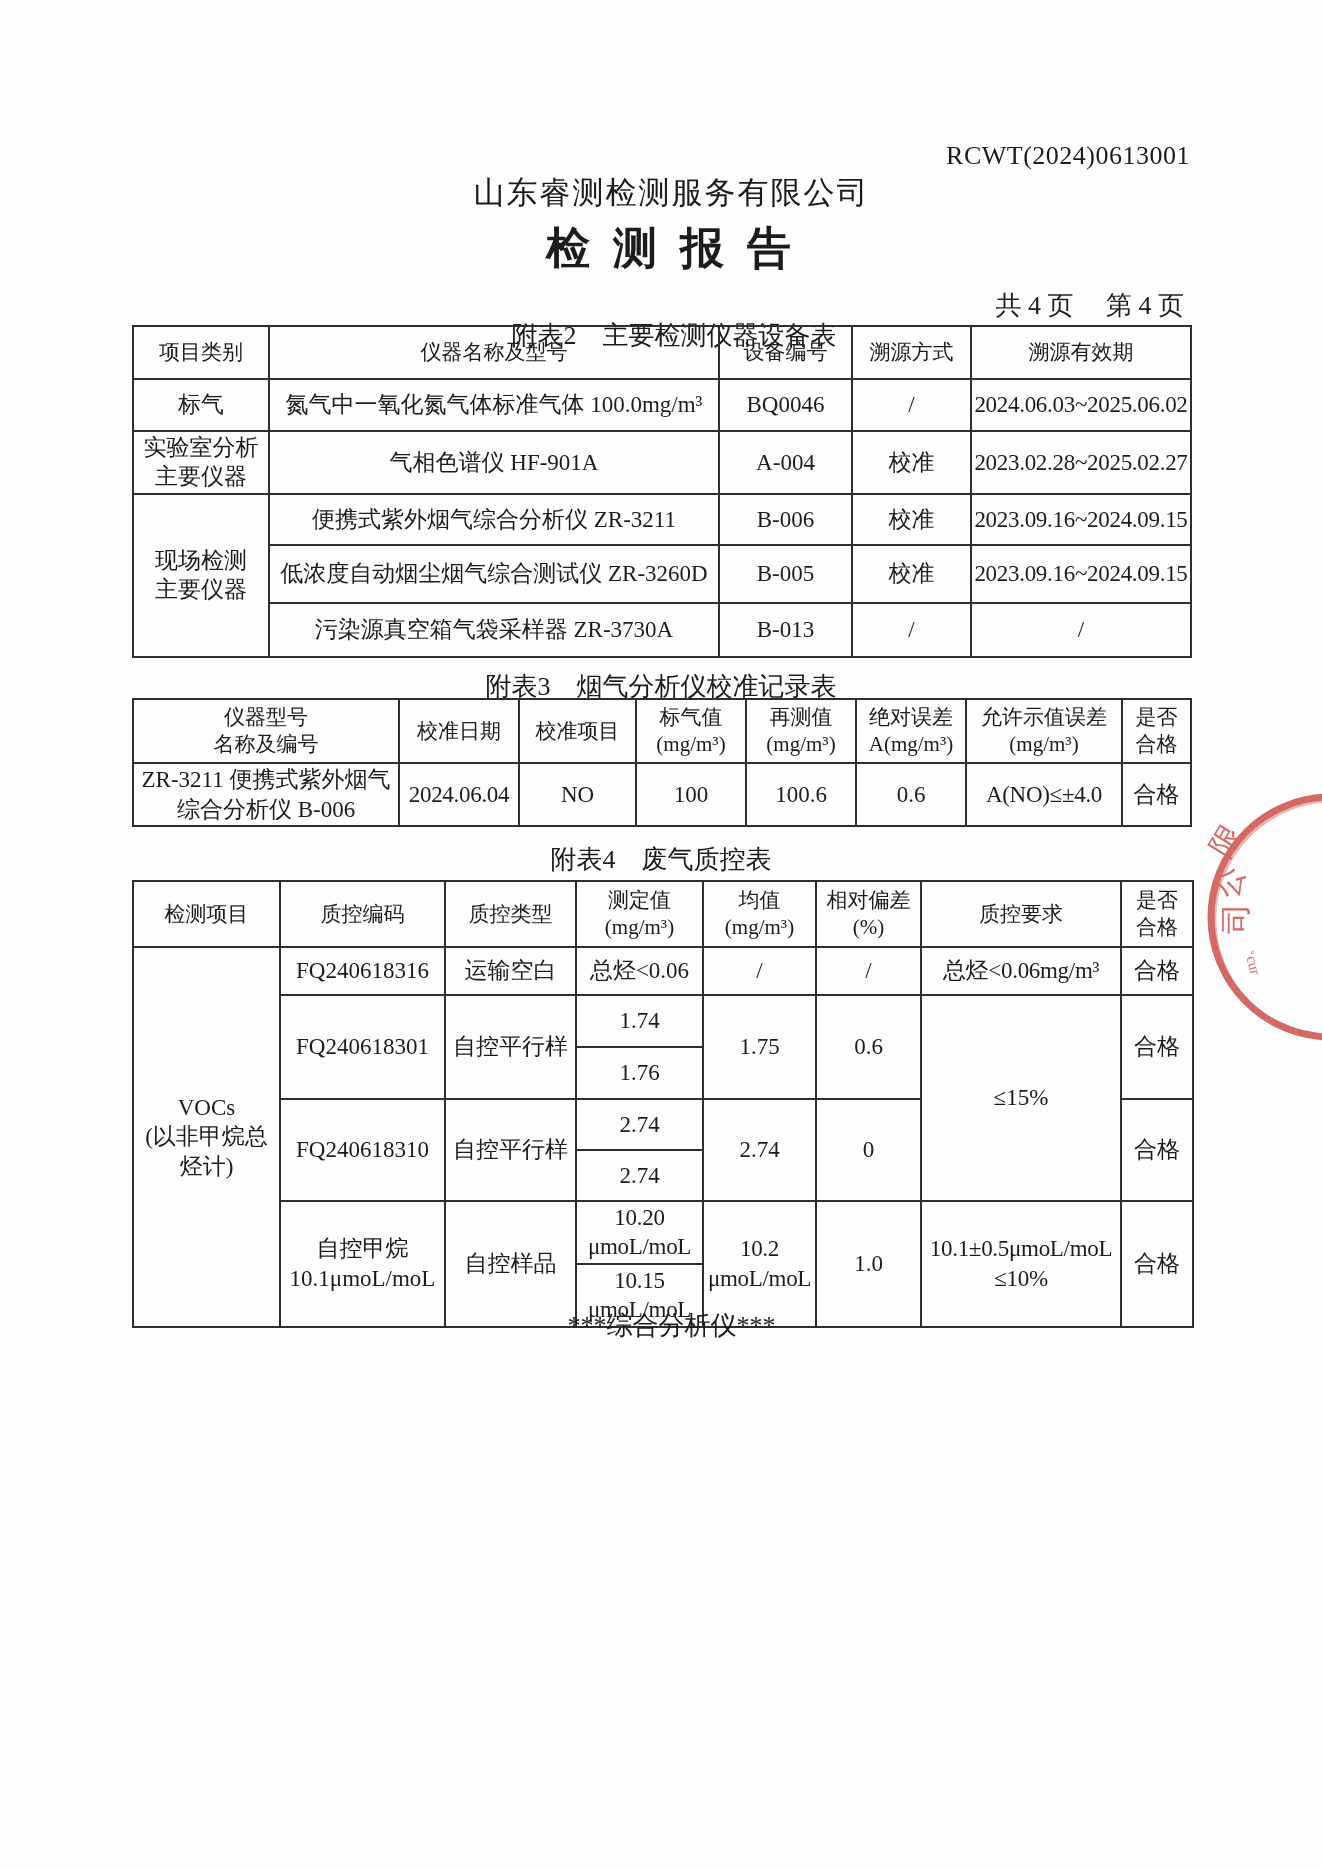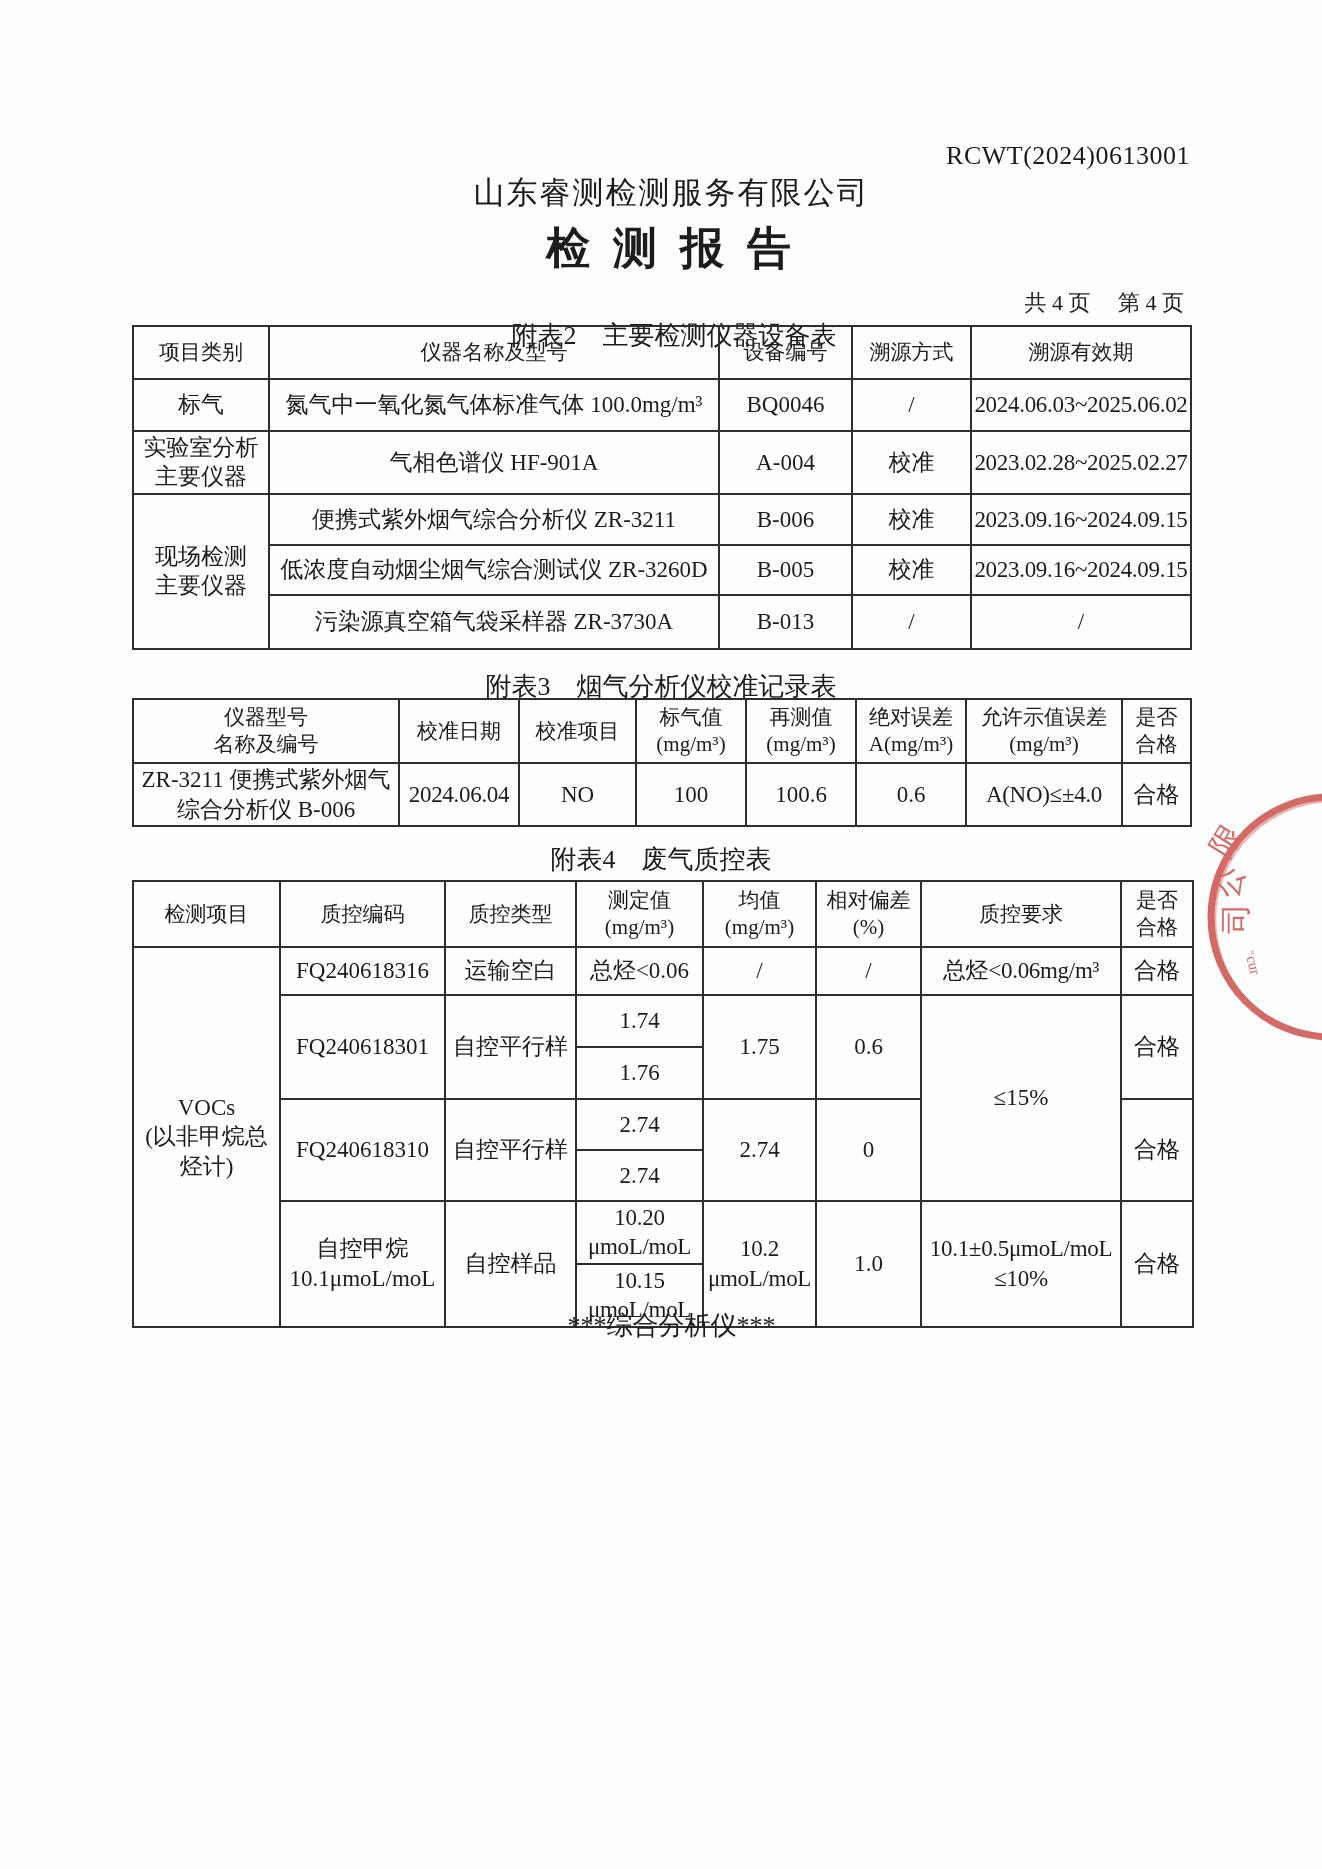--- a/index.html
+++ b/index.html
@@ -10,21 +10,21 @@
     padding-left:21px;
   }
   .abs{position:absolute;}
   #report-code{top:141px;left:132px;width:1058px;text-align:right;font-size:26px;letter-spacing:0.5px;}
   #company-name{top:172px;left:0;width:100%;text-align:center;font-size:31px;letter-spacing:2px;}
   #report-title{top:219px;left:0;width:100%;text-align:center;font-size:44px;font-weight:bold;letter-spacing:6px;}
   .caption-line{left:132px;width:1058px;text-align:center;font-size:26px;white-space:pre;}
   #t2-caption-wrap{top:288px;}
   #t3-caption{top:669px;}
   #t4-caption{top:842px;}
-  #t2-pageinfo{position:absolute;right:6px;top:0;font-size:22px;}
+  #t2-pageinfo{position:absolute;right:6px;top:0;font-size:26px;}
   #end-note{top:1308px;left:0;width:100%;text-align:center;font-size:26px;font-weight:500;}
 
   table.doc{border-collapse:collapse;table-layout:fixed;}
   table.doc td,table.doc th{
     border:2px solid #2e2e2e;
     font-weight:normal;
     text-align:center;vertical-align:middle;
     font-size:23px;line-height:1.28;
     white-space:pre-line;
     padding:1px 2px;
@@ -84,21 +84,21 @@
       <td class="dates">2023.02.28~2025.02.27</td>
     </tr>
     <tr style="height:51px">
       <td rowspan="3">现场检测
 主要仪器</td>
       <td>便携式紫外烟气综合分析仪 ZR-3211</td>
       <td>B-006</td>
       <td>校准</td>
       <td class="dates">2023.09.16~2024.09.15</td>
     </tr>
-    <tr style="height:50px">
+    <tr style="height:58px">
       <td>低浓度自动烟尘烟气综合测试仪 ZR-3260D</td>
       <td>B-005</td>
       <td>校准</td>
       <td class="dates">2023.09.16~2024.09.15</td>
     </tr>
     <tr style="height:54px">
       <td>污染源真空箱气袋采样器 ZR-3730A</td>
       <td>B-013</td>
       <td>/</td>
       <td>/</td>

